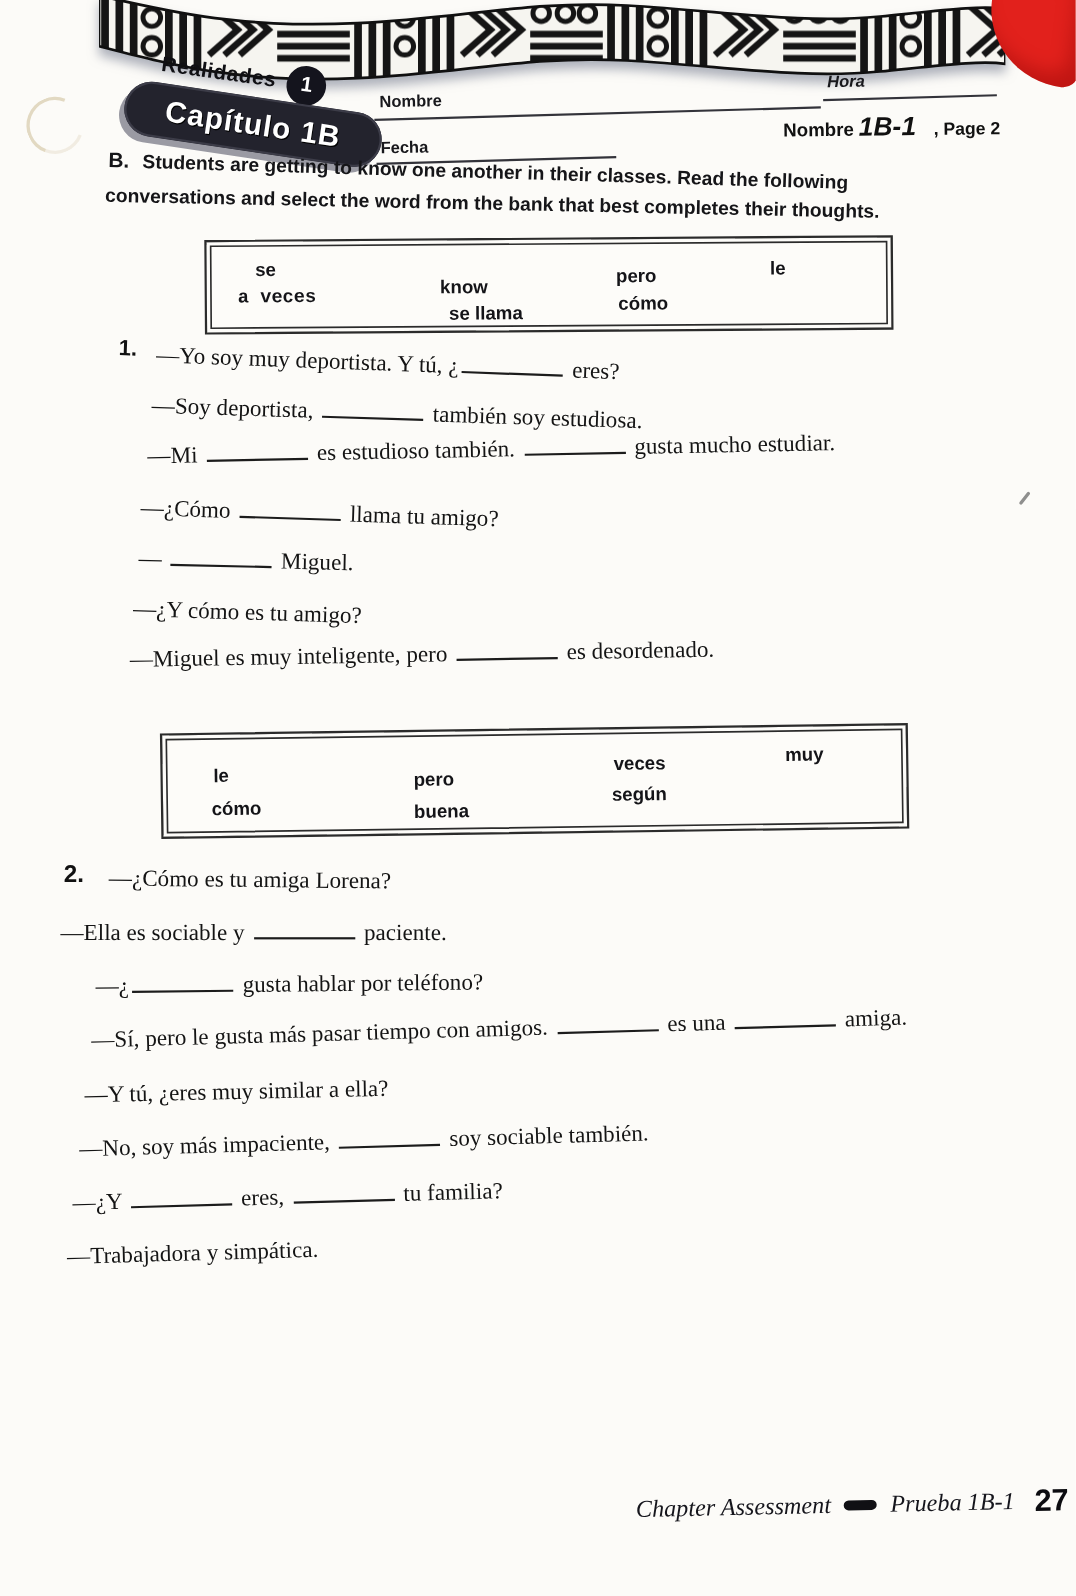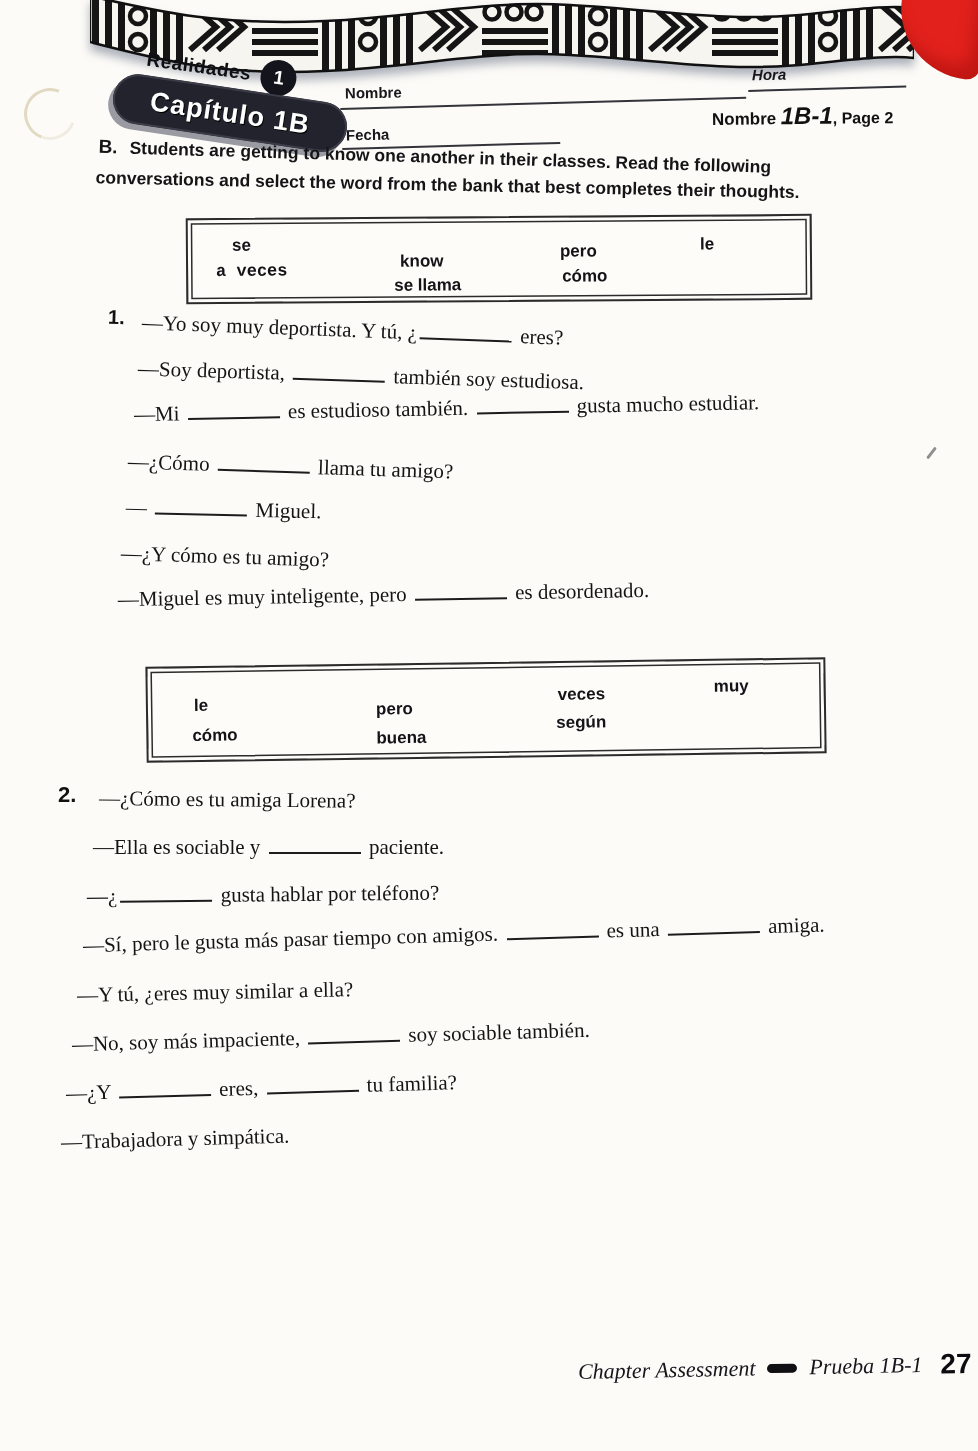--- a/index.html
+++ b/index.html
@@ -42,35 +42,35 @@
     display:flex; align-items:center; justify-content:center;
   }
   .chapter-pill span{color:#fff; font-family:"Liberation Sans", sans-serif; font-weight:bold;
     font-size:27px; letter-spacing:1px; text-shadow:1px 1px 0 #000;}
 
   .field-label{font-family:"Liberation Sans", sans-serif; font-weight:bold; font-size:15px; color:#18181c;}
   .write-line{border-bottom:2px solid #33333a; transform-origin:left center;}
 
   .prueba{left:712px; top:102px; transform:rotate(-.6deg); font-family:"Liberation Sans", sans-serif;
     font-weight:bold; color:#111; white-space:nowrap;}
-  .prueba .p1{font-size:17px;} .prueba .p2{font-size:24px;font-style:italic;} .prueba .p3{font-size:16px;}
+  .prueba .p1{font-size:17px;} .prueba .p2{font-size:24px;font-style:italic;} .prueba .p3{font-size:16px;margin-left:16px;}
 
   
   .instruction{left:98px; top:144px; width:820px; transform:rotate(1.7deg);
     font-family:"Liberation Sans", sans-serif; font-weight:600; font-size:17.5px; color:#151518; line-height:1.55;}
   .instruction .letter{font-weight:bold; font-size:19px; margin-right:12px;}
 
   
   .bank{background:#fdfcf9; border:2.5px solid #2b2b2b;
     box-shadow:inset 0 0 0 3px #fdfcf9, inset 0 0 0 4.5px #2b2b2b;}
   .bank .wbw{position:absolute; font-family:"Liberation Sans", sans-serif; font-weight:bold;
     font-size:17px; color:#141418; white-space:nowrap;}
   .bank1{left:186px; top:216px; width:622px; height:82px; transform:rotate(-.4deg);}
   .bank1 .w0{left:44px;  top:16px;} .bank1 .w1{left:28px;  top:42px;font-family:Liberation Mono, monospace;}
-  .bank1 .w2{left:212px; top:33px;} .bank1 .w3{left:206px; top:57px;}
+  .bank1 .w2{left:212px; top:33px;} .bank1 .w3{left:220px; top:57px;}
   .bank1 .w4{left:372px; top:24px;} .bank1 .w5{left:374px; top:49px;}
   .bank1 .w6{left:512px; top:18px;}
   .bank2{left:146px; top:662px; width:676px; height:92px; transform:rotate(-.8deg);}
   .bank2 .w0{left:46px;  top:28px;} .bank2 .w1{left:44px;  top:58px;}
   .bank2 .w2{left:228px; top:34px;} .bank2 .w3{left:228px; top:63px;}
   .bank2 .w4{left:410px; top:22px;} .bank2 .w5{left:408px; top:50px;}
   .bank2 .w6{left:566px; top:16px;}
 
   
   .ex-num{font-family:"Liberation Sans", sans-serif; font-weight:bold; color:#111;}
@@ -83,21 +83,21 @@
   #ex1-lines .convo-line:nth-child(2){transform:rotate(1.8deg);  margin-left:20px;}
   #ex1-lines .convo-line:nth-child(3){transform:rotate(-1.1deg); margin-left:16px;}
   #ex1-lines .convo-line:nth-child(4){transform:rotate(1.8deg);  margin-left:10px;}
   #ex1-lines .convo-line:nth-child(5){transform:rotate(1.2deg);  margin-left:8px;}
   #ex1-lines .convo-line:nth-child(6){transform:rotate(1.8deg);  margin-left:3px;}
   #ex1-lines .convo-line:nth-child(7){transform:rotate(-1deg);   margin-left:0;}
 
   #ex2-lines{left:55px; top:786px;}
   #ex2-lines .convo-line{margin-bottom:24px;}
   #ex2-lines .convo-line:nth-child(1){transform:rotate(.6deg);   margin-left:44px;}
-  #ex2-lines .convo-line:nth-child(2){transform:rotate(0deg);    margin-left:38px;}
+  #ex2-lines .convo-line:nth-child(2){transform:rotate(0deg);    }
   #ex2-lines .convo-line:nth-child(3){transform:rotate(-.6deg);  margin-left:32px;}
   #ex2-lines .convo-line:nth-child(4){transform:rotate(-1.6deg); margin-left:28px;}
   #ex2-lines .convo-line:nth-child(5){transform:rotate(-1.2deg); margin-left:22px;}
   #ex2-lines .convo-line:nth-child(6){transform:rotate(-1.6deg); margin-left:17px;}
   #ex2-lines .convo-line:nth-child(7){transform:rotate(-1.6deg); margin-left:11px;}
   #ex2-lines .convo-line:nth-child(8){transform:rotate(-1.6deg); margin-left:6px;}
 
   
   .footer{left:578px; top:1352px; display:flex; align-items:center; gap:12px; transform:rotate(-1.2deg);}
   .footer .it{font-style:italic; font-size:22px; color:#15151c; white-space:nowrap;}

